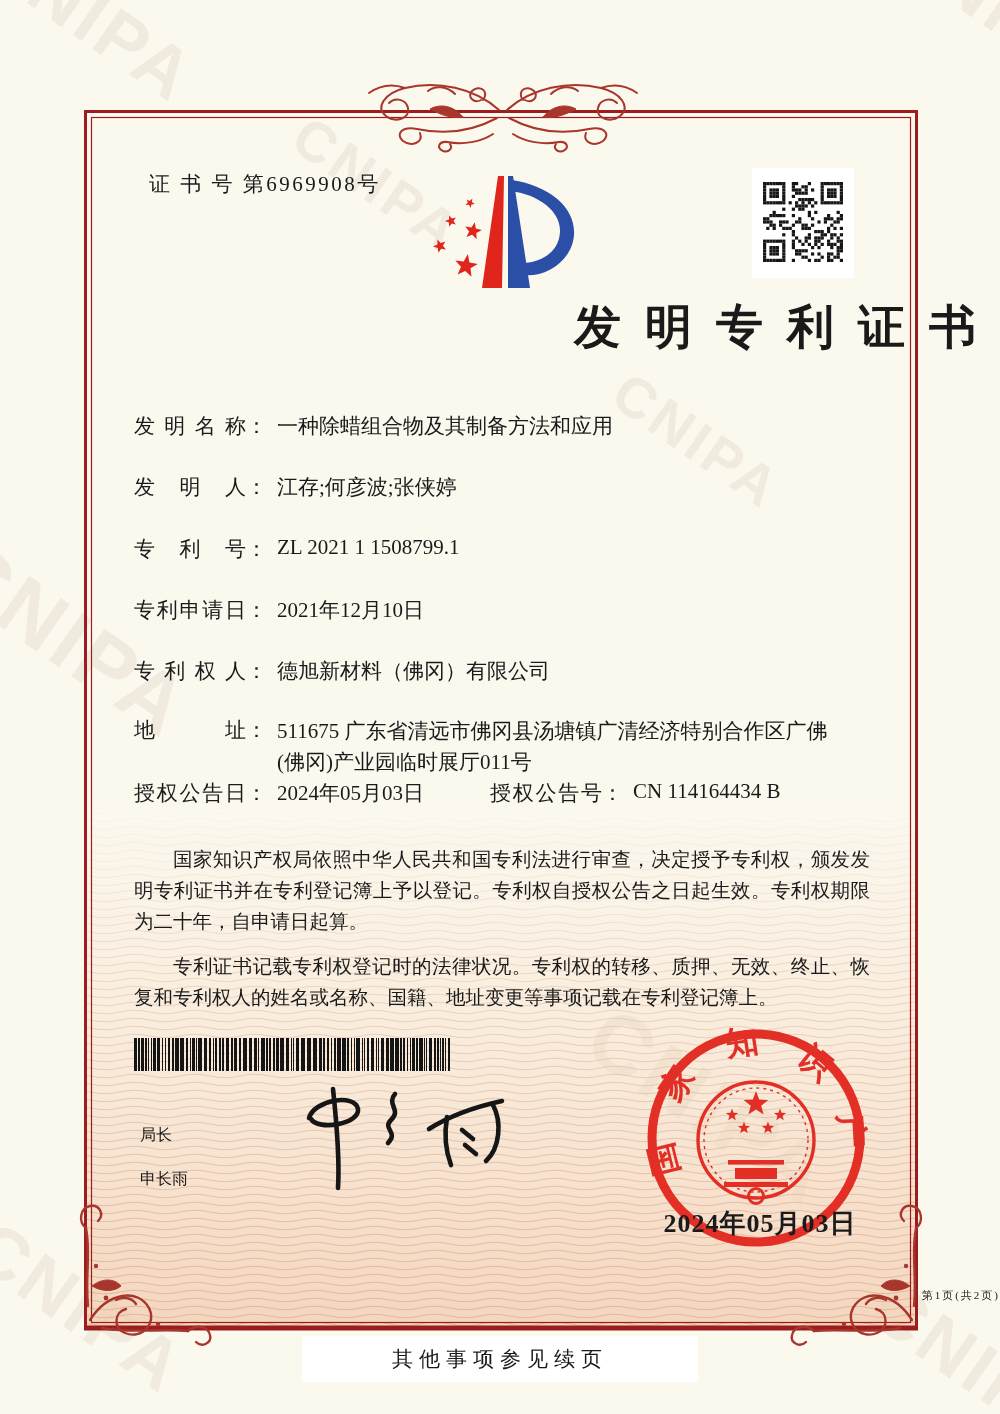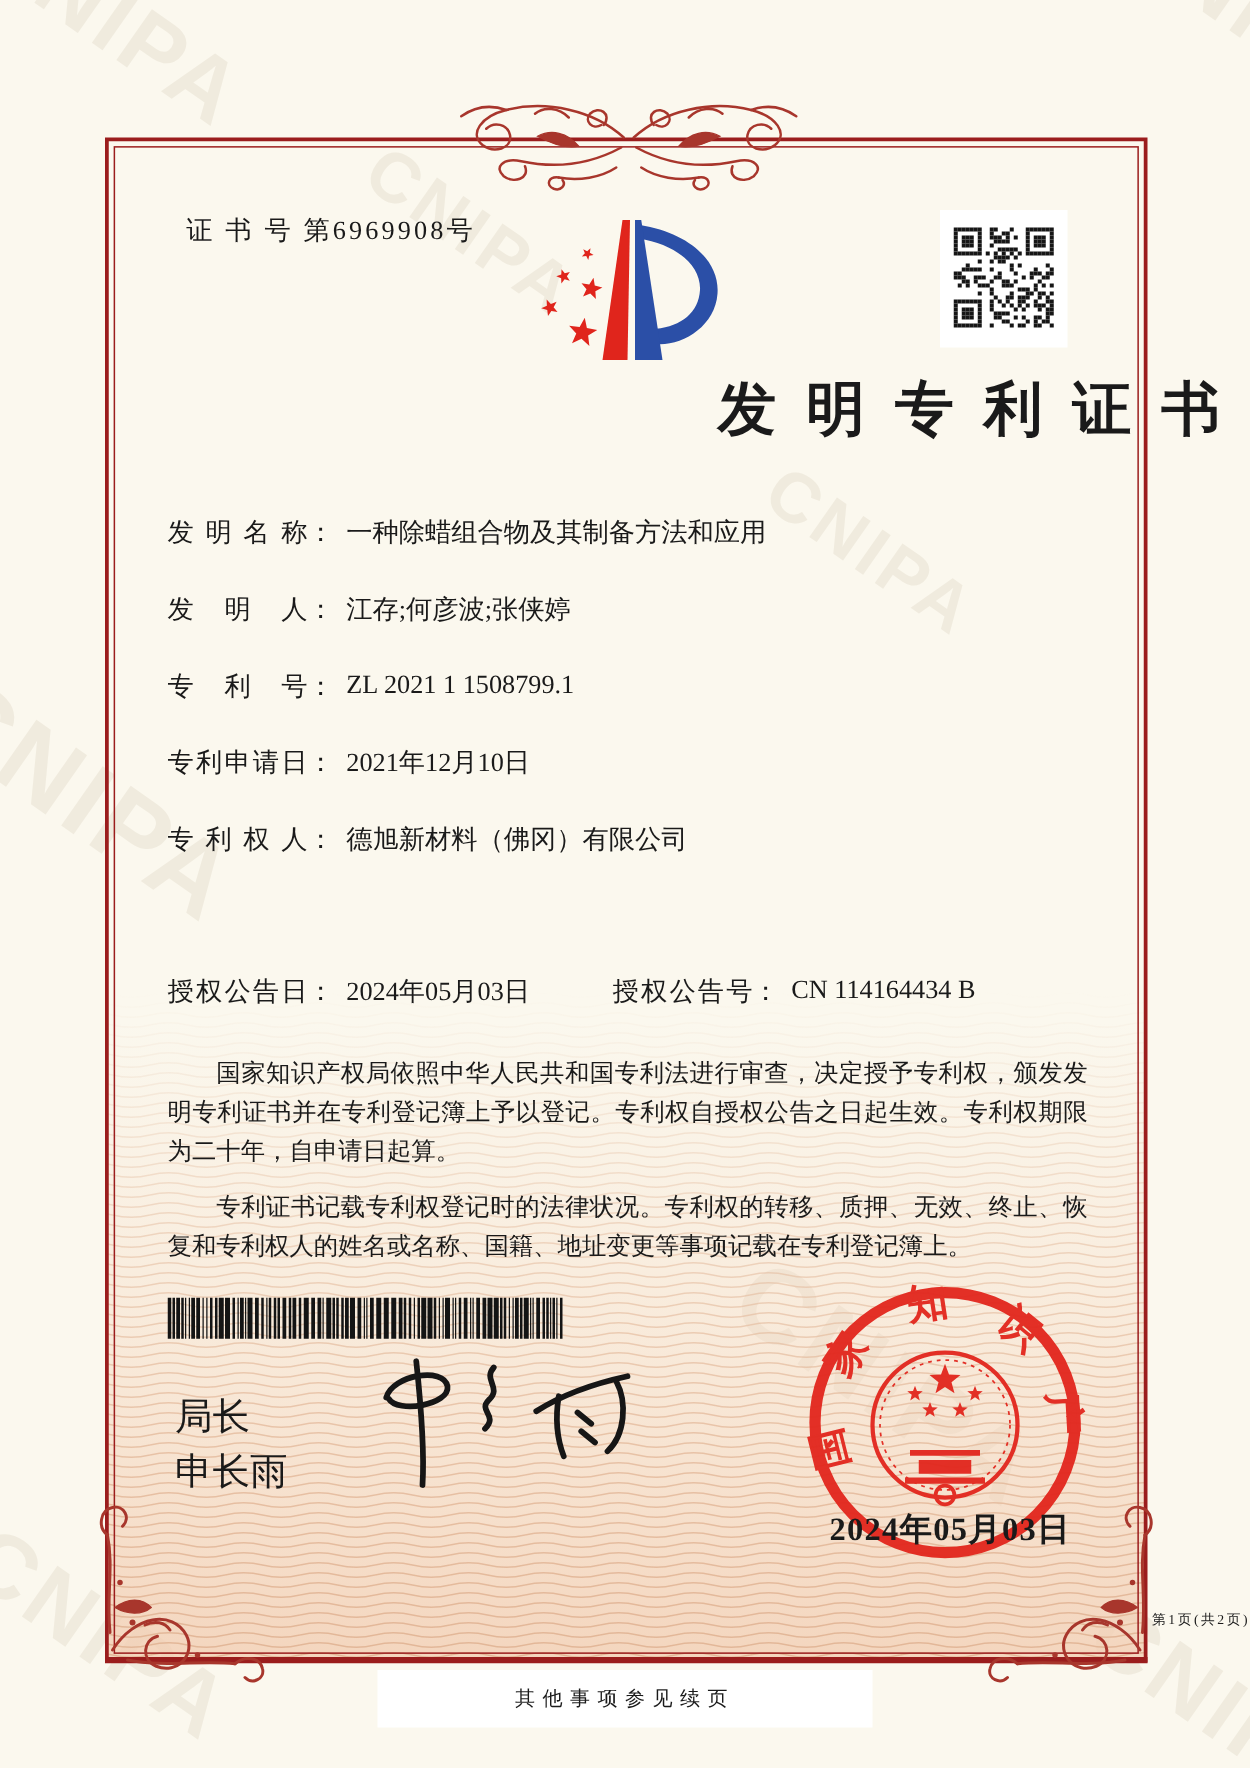--- a/index.html
+++ b/index.html
@@ -19,27 +19,27 @@
          letter-spacing:24px;text-indent:24px;}
   .frow{position:absolute;left:134px;font-size:21px;z-index:3;white-space:nowrap;}
   .flabel{display:inline-block;width:112px;text-align:justify;text-align-last:justify;vertical-align:top;}
   .fcolon{display:inline-block;margin-right:10px;vertical-align:top;}
   .fvalue{display:inline-block;vertical-align:top;}
   .fvalue.wrap{white-space:normal;width:560px;line-height:31px;}
   .fpair2{position:absolute;left:356px;top:0;white-space:nowrap;font-family:Liberation Serif, serif;}
   #paras{left:134px;top:822px;width:736px;z-index:3;margin-top:22px;}
   #paras p{margin:0 0 14px 0;text-indent:2em;font-size:19.5px;line-height:31px;text-align:justify;}
   #signer{left:140px;top:1114px;z-index:3;font-family:Liberation Mono, monospace;
-          font-size:30px;line-height:44px;}
+          font-size:16px;line-height:44px;}
   #sealdate{left:640px;top:1206px;width:240px;text-align:center;z-index:5;
             font-size:26px;font-weight:600;letter-spacing:1px;}
   #pageinfo{left:0;right:0;top:1288px;text-align:right;font-size:11px;z-index:3;letter-spacing:2px;}
   #footerbox{left:302px;top:1336px;width:396px;height:46px;background:#ffffff;z-index:3;
              display:flex;align-items:center;justify-content:center;}
-  #footerbox span{font-size:16px;letter-spacing:6px;}
+  #footerbox span{font-size:21px;letter-spacing:6px;}
   #qrbox{left:752px;top:168px;width:102px;height:110px;background:#ffffff;z-index:3;}
   #barcode{left:134px;top:1038px;z-index:3;}
   #signature{left:295px;top:1072px;z-index:4;}
   #sealwrap{left:640px;top:1022px;z-index:4;opacity:.95;}
   #logo{left:428px;top:168px;z-index:3;}
 </style>
 </head>
 <body>
 
 <div id="page">
@@ -399,20 +399,23 @@
   </div>
   <div class="frow" style="top:535px">
     <span class="flabel">专利号</span><span class="fcolon">：</span><span class="fvalue">ZL 2021 1 1508799.1</span>
   </div>
   <div class="frow" style="top:596px">
     <span class="flabel">专利申请日</span><span class="fcolon">：</span><span class="fvalue">2021年12月10日</span>
   </div>
   <div class="frow" style="top:657px">
     <span class="flabel">专利权人</span><span class="fcolon">：</span><span class="fvalue">德旭新材料（佛冈）有限公司</span>
   </div>
+  <div class="frow" style="top:716px">
+    <span class="flabel">地址</span><span class="fcolon">：</span><span class="fvalue wrap">511675 广东省清远市佛冈县汤塘镇广清经济特别合作区广佛(佛冈)产业园临时展厅011号</span>
+  </div>
   <div class="frow" style="top:779px">
     <span class="flabel">授权公告日</span><span class="fcolon">：</span><span class="fvalue">2024年05月03日</span>
     <span class="fpair2">
       <span class="flabel">授权公告号</span><span class="fcolon">：</span><span class="fvalue">CN 114164434 B</span>
     </span>
   </div>
 
   <div class="abs content" id="paras">
     <p>国家知识产权局依照中华人民共和国专利法进行审查，决定授予专利权，颁发发明专利证书并在专利登记簿上予以登记。专利权自授权公告之日起生效。专利权期限为二十年，自申请日起算。</p>
     <p>专利证书记载专利权登记时的法律状况。专利权的转移、质押、无效、终止、恢复和专利权人的姓名或名称、国籍、地址变更等事项记载在专利登记簿上。</p>

